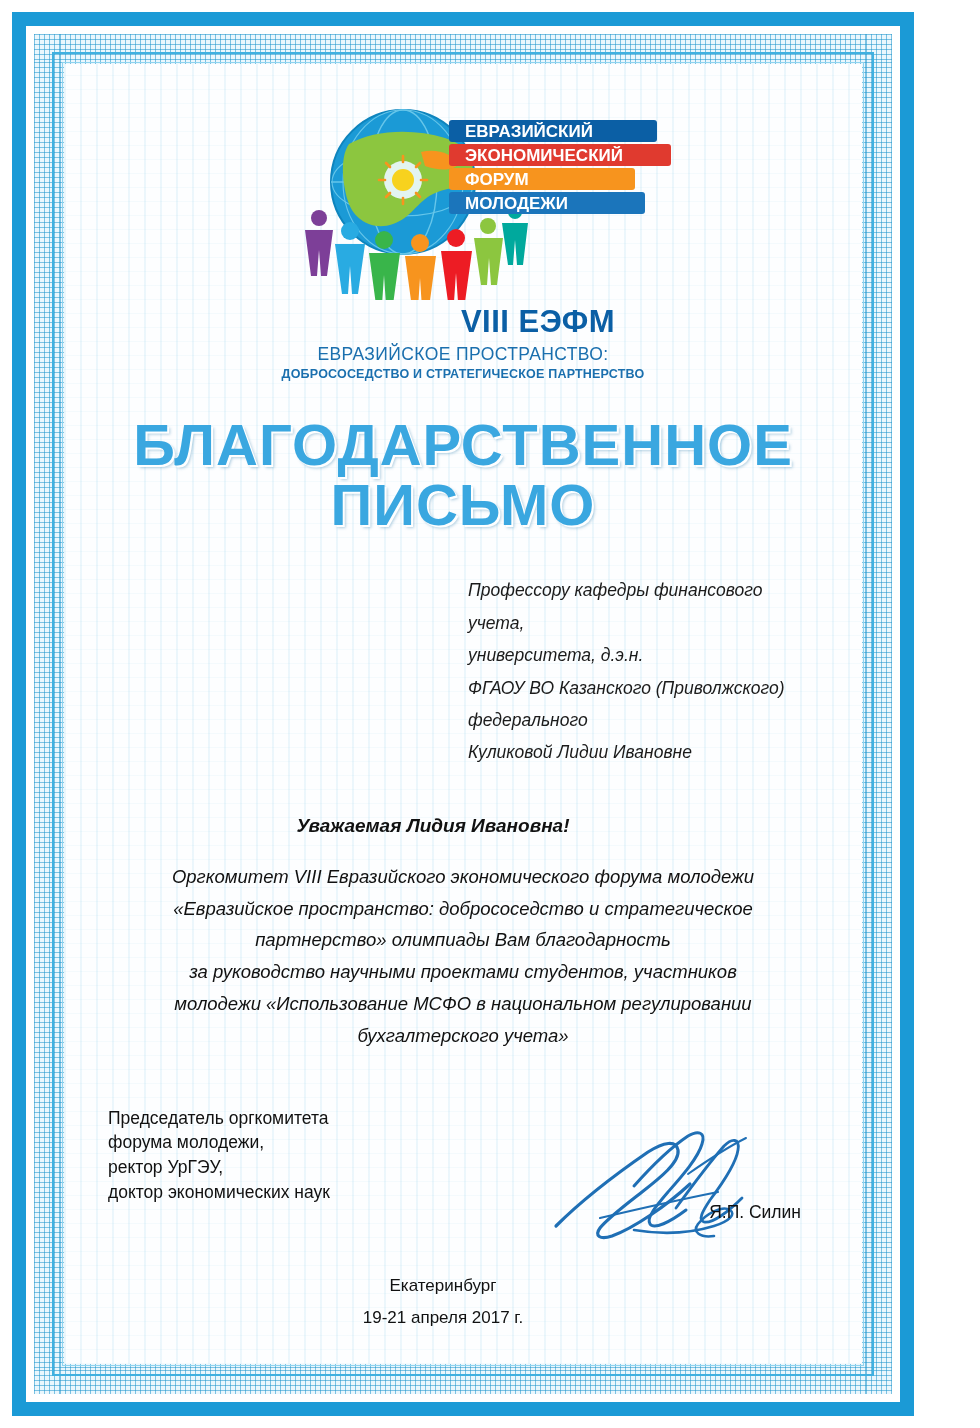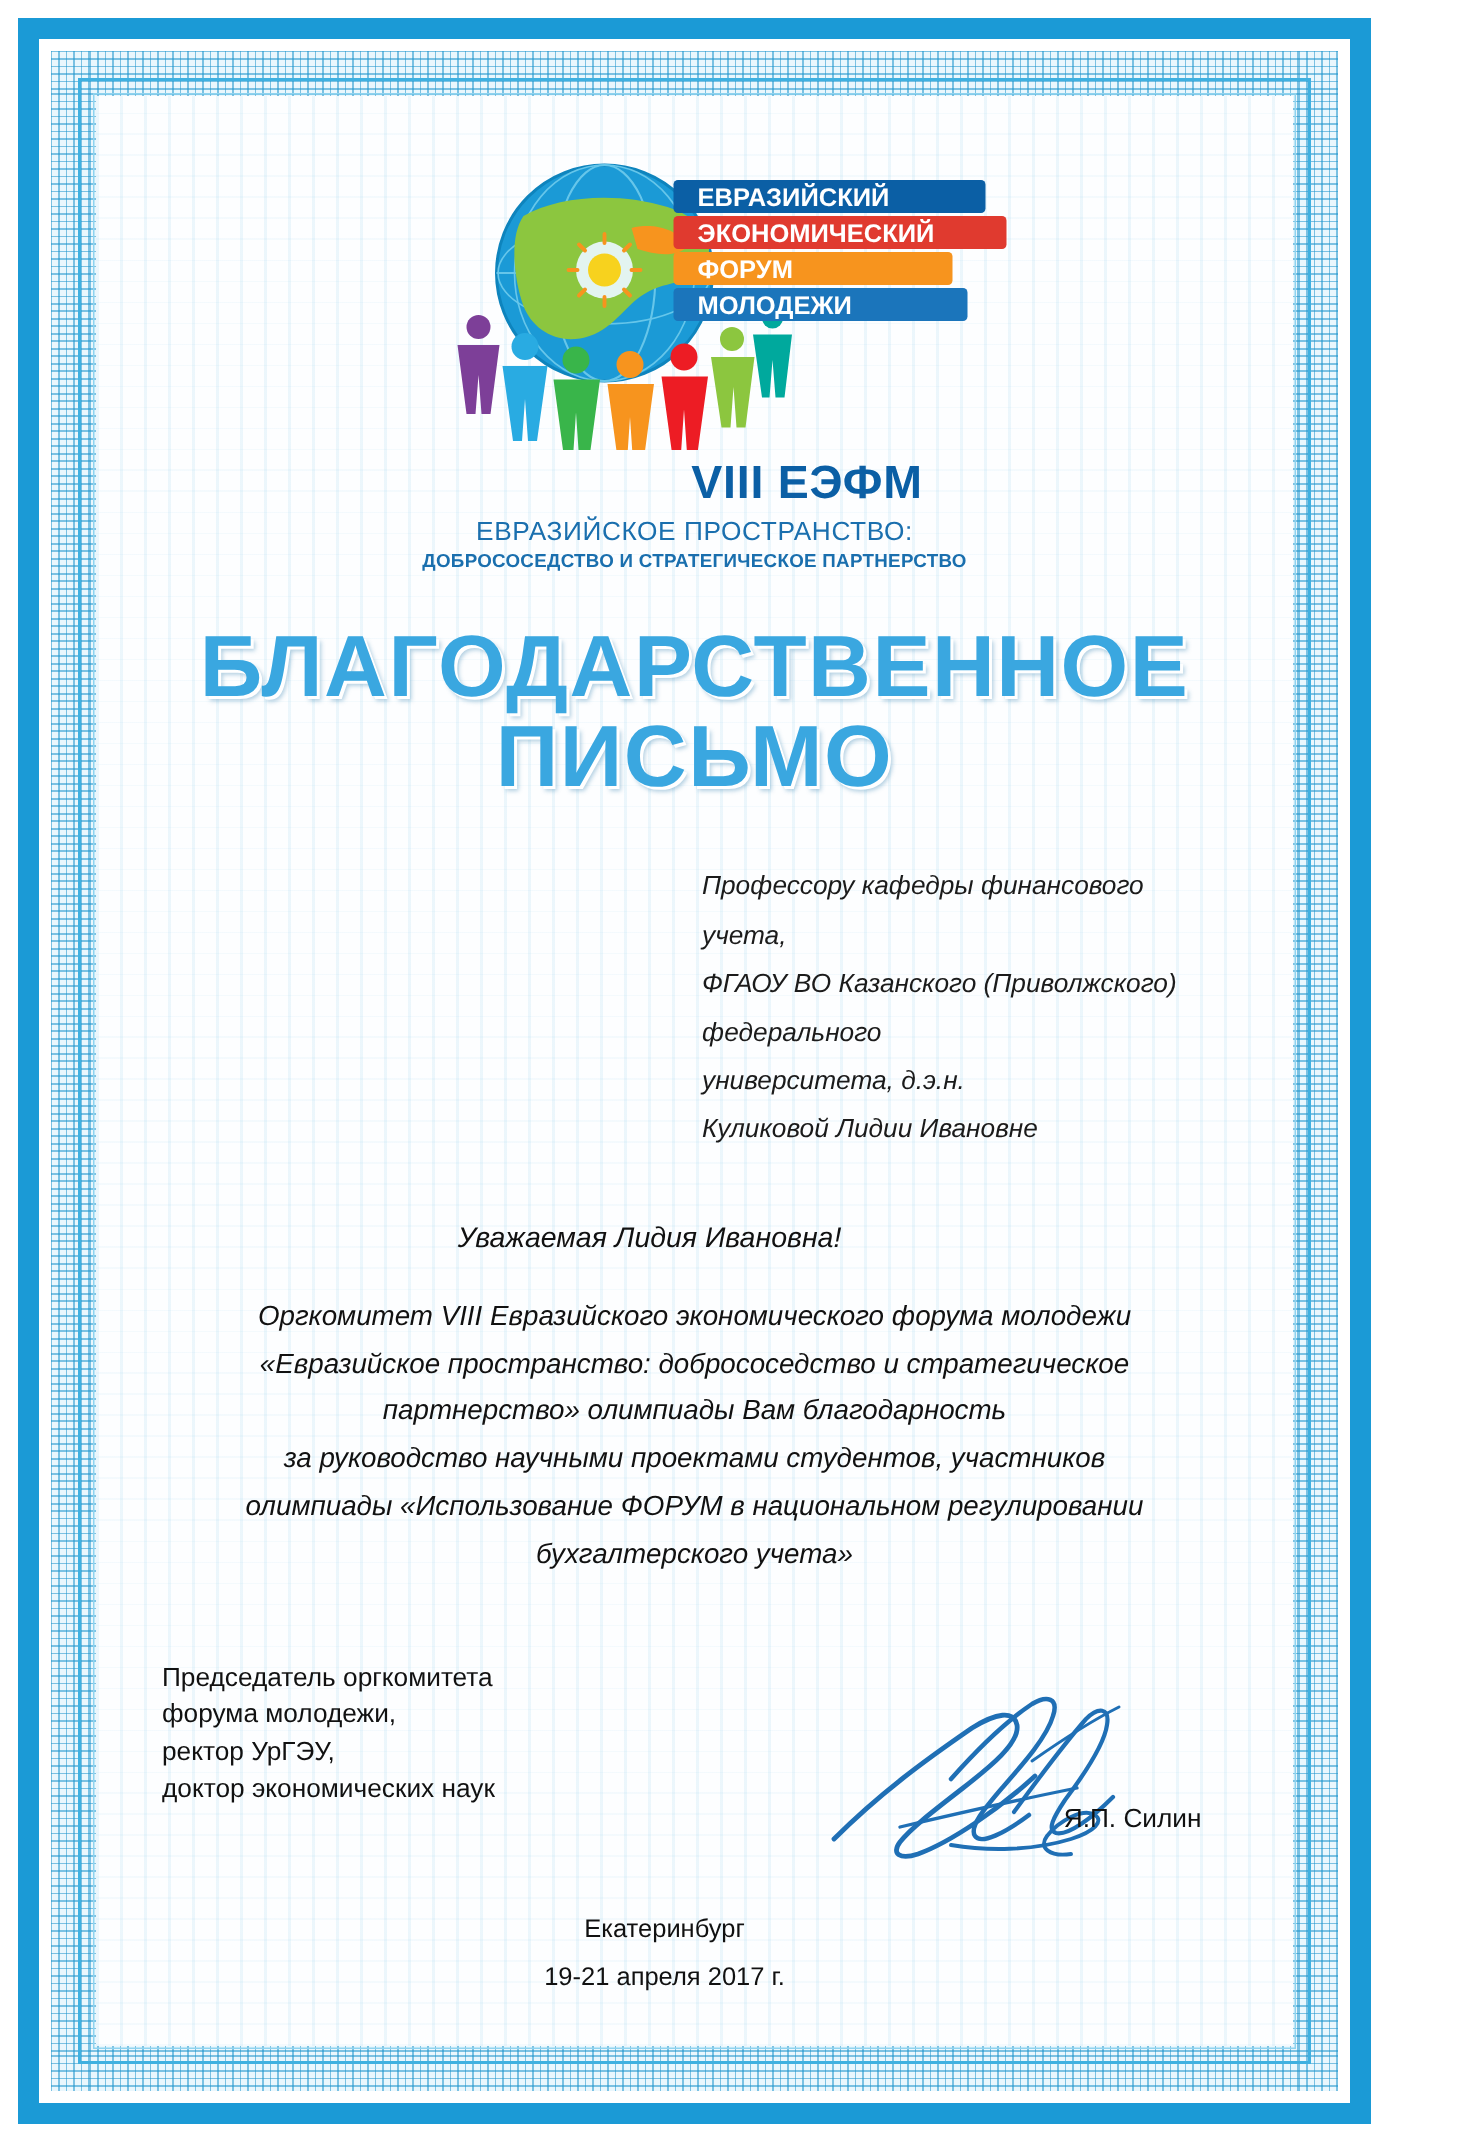--- a/index.html
+++ b/index.html
@@ -143,21 +143,21 @@
     font-size: 17.5px;
     color: #1b1b1b;
     line-height: 1.85;
   }
 
   
   .salutation {
     margin-top: 46px;
     text-align: center;
     font-style: italic;
-    font-weight: normal;
+    font-weight: bold;
     font-size: 19px;
     color: #111;
     padding-right: 60px;
   }
   .body-text {
     margin-top: 24px;
     text-align: center;
     font-style: italic;
     font-size: 18.5px;
     color: #111;
@@ -297,33 +297,33 @@
         </div>
       </div>
 
       <div class="main-title">
         <span>БЛАГОДАРСТВЕННОЕ</span>
         <span class="l2">ПИСЬМО</span>
       </div>
 
       <div class="addressee">
         <div>Профессору кафедры финансового учета,</div>
+        <div>университета, д.э.н.</div>
         <div>ФГАОУ ВО Казанского (Приволжского) федерального</div>
-        <div>университета, д.э.н.</div>
         <div>Куликовой Лидии Ивановне</div>
       </div>
 
       <div class="salutation">Уважаемая Лидия Ивановна!</div>
 
       <div class="body-text">
         <p>Оргкомитет VIII Евразийского экономического форума молодежи</p>
         <p>«Евразийское пространство: добрососедство и стратегическое</p>
         <p>партнерство» олимпиады Вам благодарность</p>
         <p>за  руководство научными проектами студентов, участников</p>
-        <p>олимпиады «Использование ФОРУМ в национальном регулировании</p>
+        <p>молодежи «Использование МСФО в национальном регулировании</p>
         <p>бухгалтерского учета»</p>
       </div>
 
       <div class="sign-area">
         <div class="sign-left">
           <div>Председатель оргкомитета</div>
           <div>форума молодежи,</div>
           <div>ректор УрГЭУ,</div>
           <div>доктор экономических наук</div>
         </div>

